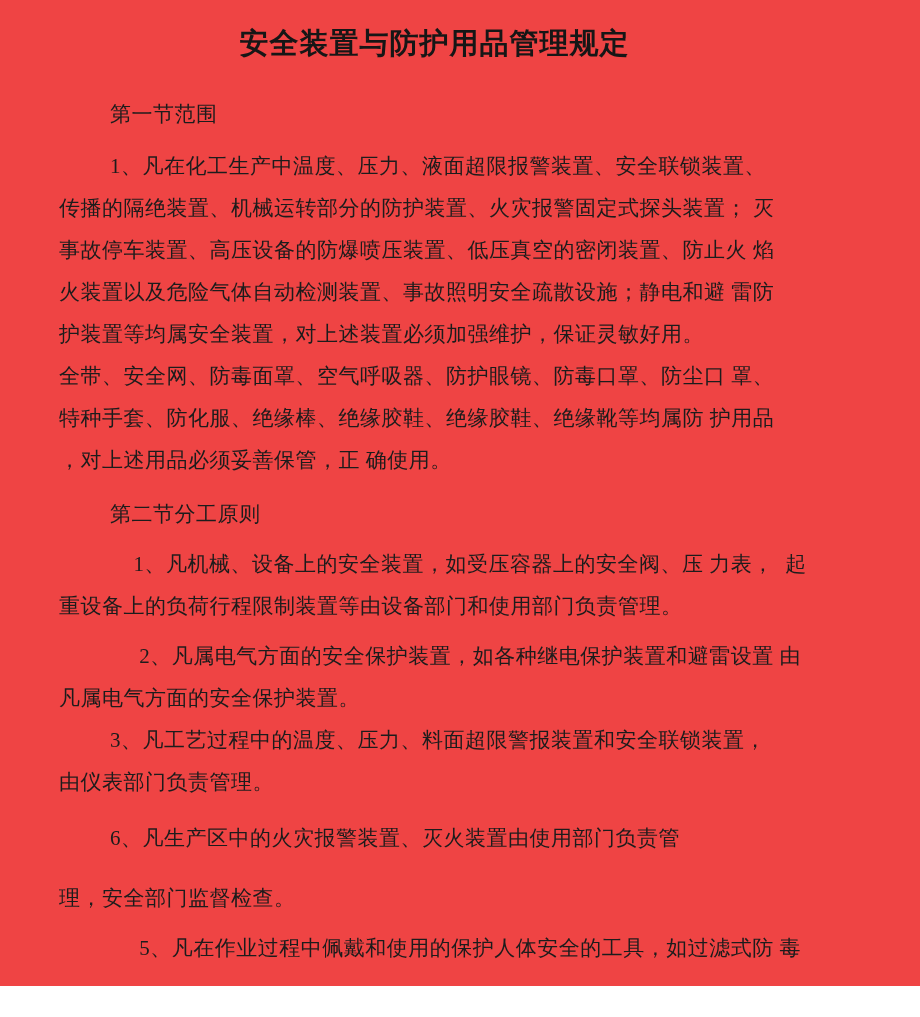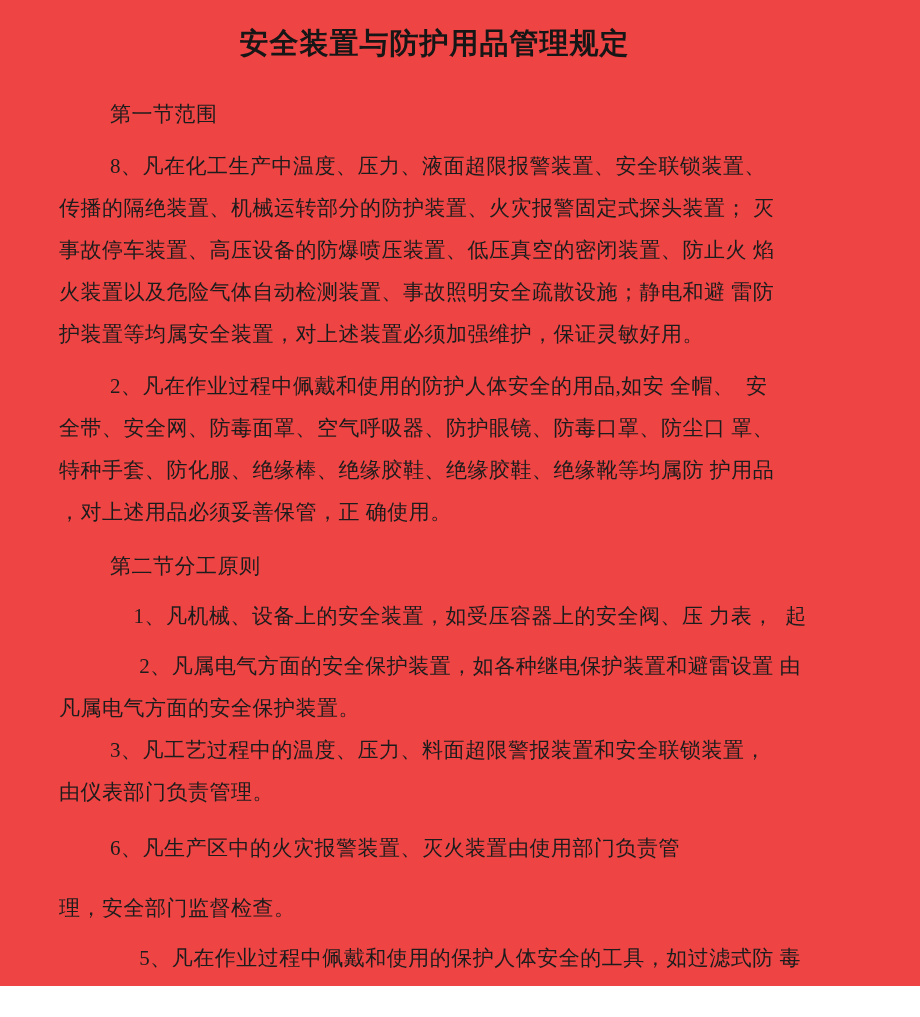--- a/index.html
+++ b/index.html
@@ -43,31 +43,31 @@
   .m14  { margin-top: 14px; }
   .m18  { margin-top: 18px; }
 </style>
 </head>
 <body>
 
 <div class="page">
   <h1 class="doc-title">安全装置与防护用品管理规定</h1>
 
   <div class="line ind">第一节范围</div>
-  <div class="line ind m10">8、凡在化工生产中温度、压力、液面超限报警装置、安全联锁装置、</div>
+  <div class="line ind m10">1、凡在化工生产中温度、压力、液面超限报警装置、安全联锁装置、</div>
   <div class="line">传播的隔绝装置、机械运转部分的防护装置、火灾报警固定式探头装置； 灭</div>
   <div class="line">事故停车装置、高压设备的防爆喷压装置、低压真空的密闭装置、防止火 焰</div>
   <div class="line">火装置以及危险气体自动检测装置、事故照明安全疏散设施；静电和避 雷防</div>
   <div class="line">护装置等均属安全装置，对上述装置必须加强维护，保证灵敏好用。</div>
-  <div class="line ind m10">2、凡在作业过程中佩戴和使用的防护人体安全的用品,如安 全帽、  安</div>
   <div class="line">全带、安全网、防毒面罩、空气呼吸器、防护眼镜、防毒口罩、防尘口 罩、</div>
   <div class="line">特种手套、防化服、绝缘棒、绝缘胶鞋、绝缘胶鞋、绝缘靴等均属防 护用品</div>
   <div class="line">，对上述用品必须妥善保管，正 确使用。</div>
   <div class="line ind m12">第二节分工原则</div>
   <div class="line ind m8">1、凡机械、设备上的安全装置，如受压容器上的安全阀、压 力表，  起</div>
+  <div class="line">重设备上的负荷行程限制装置等由设备部门和使用部门负责管理。</div>
   <div class="line ind m8">2、凡属电气方面的安全保护装置，如各种继电保护装置和避雷设置 由</div>
   <div class="line">凡属电气方面的安全保护装置。</div>
   <div class="line ind">3、凡工艺过程中的温度、压力、料面超限警报装置和安全联锁装置，</div>
   <div class="line">由仪表部门负责管理。</div>
   <div class="line ind m14">6、凡生产区中的火灾报警装置、灭火装置由使用部门负责管</div>
   <div class="line m18">理，安全部门监督检查。</div>
   <div class="line ind m8">5、凡在作业过程中佩戴和使用的保护人体安全的工具，如过滤式防 毒</div>
 </div>
 
 </body></html>

